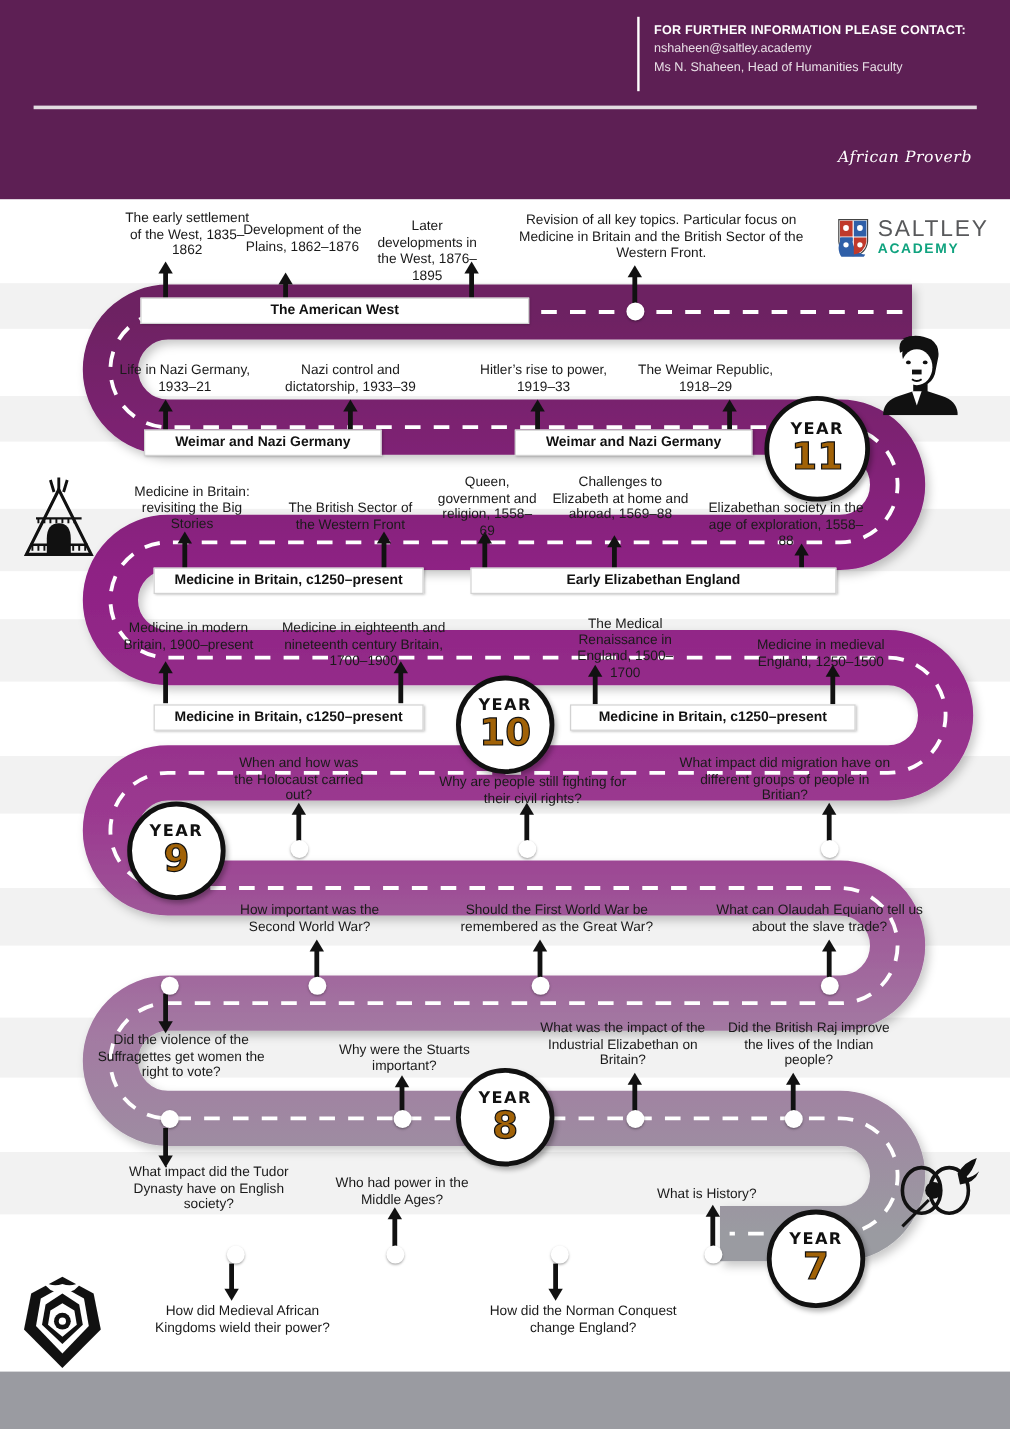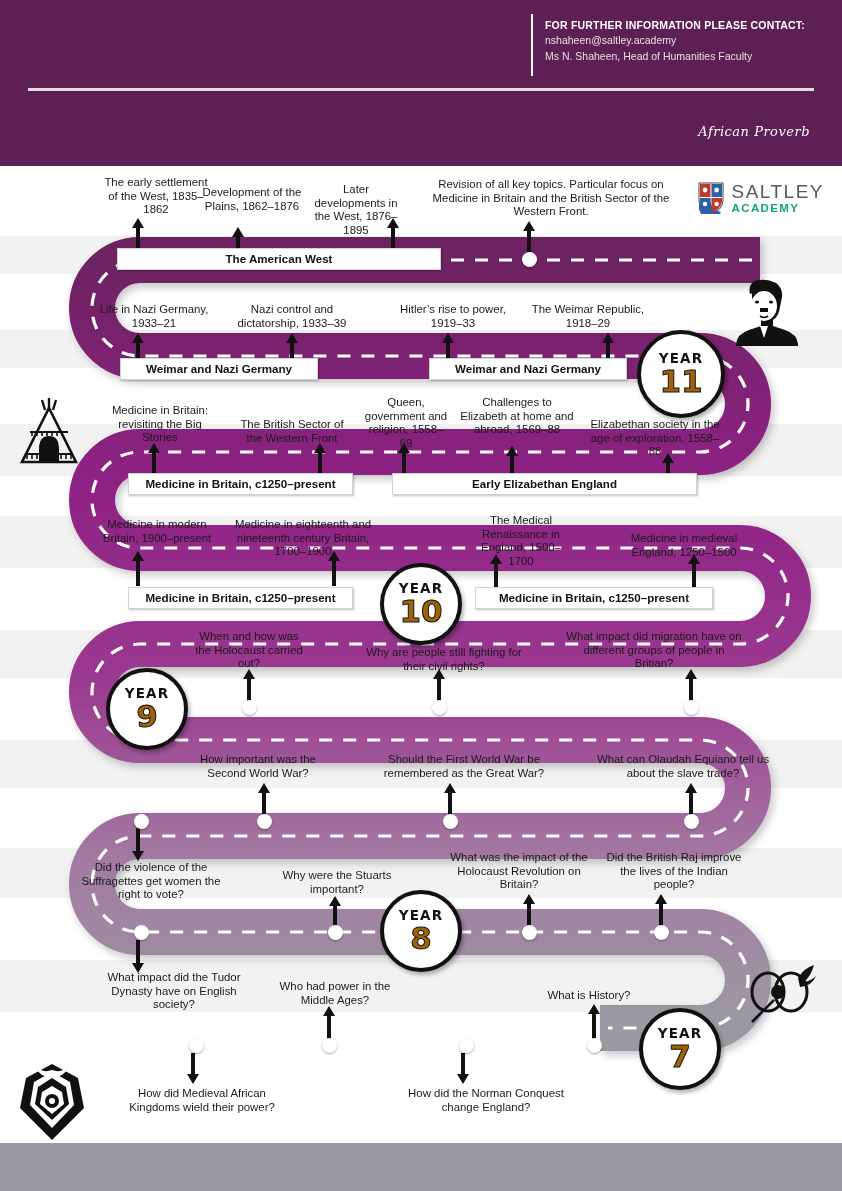--- a/index.html
+++ b/index.html
@@ -379,21 +379,21 @@
 
 <div class="node" style="left:134px; top:814px;"></div>
 <div class="stem down" style="left:136px; top:828px; height:24px;"></div>
 
 <div class="topic-note" style="left:76px; top:861px; width:150px;">Did the violence of the Suffragettes get women the right to vote?</div>
 
 <div class="topic-note" style="left:272px; top:869px; width:130px;">Why were the Stuarts important?</div>
 <div class="stem up" style="left:333px; top:905px; height:24px;"></div>
 <div class="node" style="left:328px; top:925px;"></div>
 
-<div class="topic-note" style="left:444px; top:851px; width:150px;">What was the impact of the Holocaust Revolution on Britain?</div>
+<div class="topic-note" style="left:444px; top:851px; width:150px;">What was the impact of the Industrial Elizabethan on Britain?</div>
 <div class="stem up" style="left:527px; top:903px; height:26px;"></div>
 <div class="node" style="left:522px; top:925px;"></div>
 
 <div class="topic-note" style="left:604px; top:851px; width:140px;">Did the British Raj improve the lives of the Indian people?</div>
 <div class="stem up" style="left:659px; top:903px; height:26px;"></div>
 <div class="node" style="left:654px; top:925px;"></div>
 
 <div class="node" style="left:134px; top:925px;"></div>
 <div class="stem down" style="left:136px; top:940px; height:24px;"></div>
 

